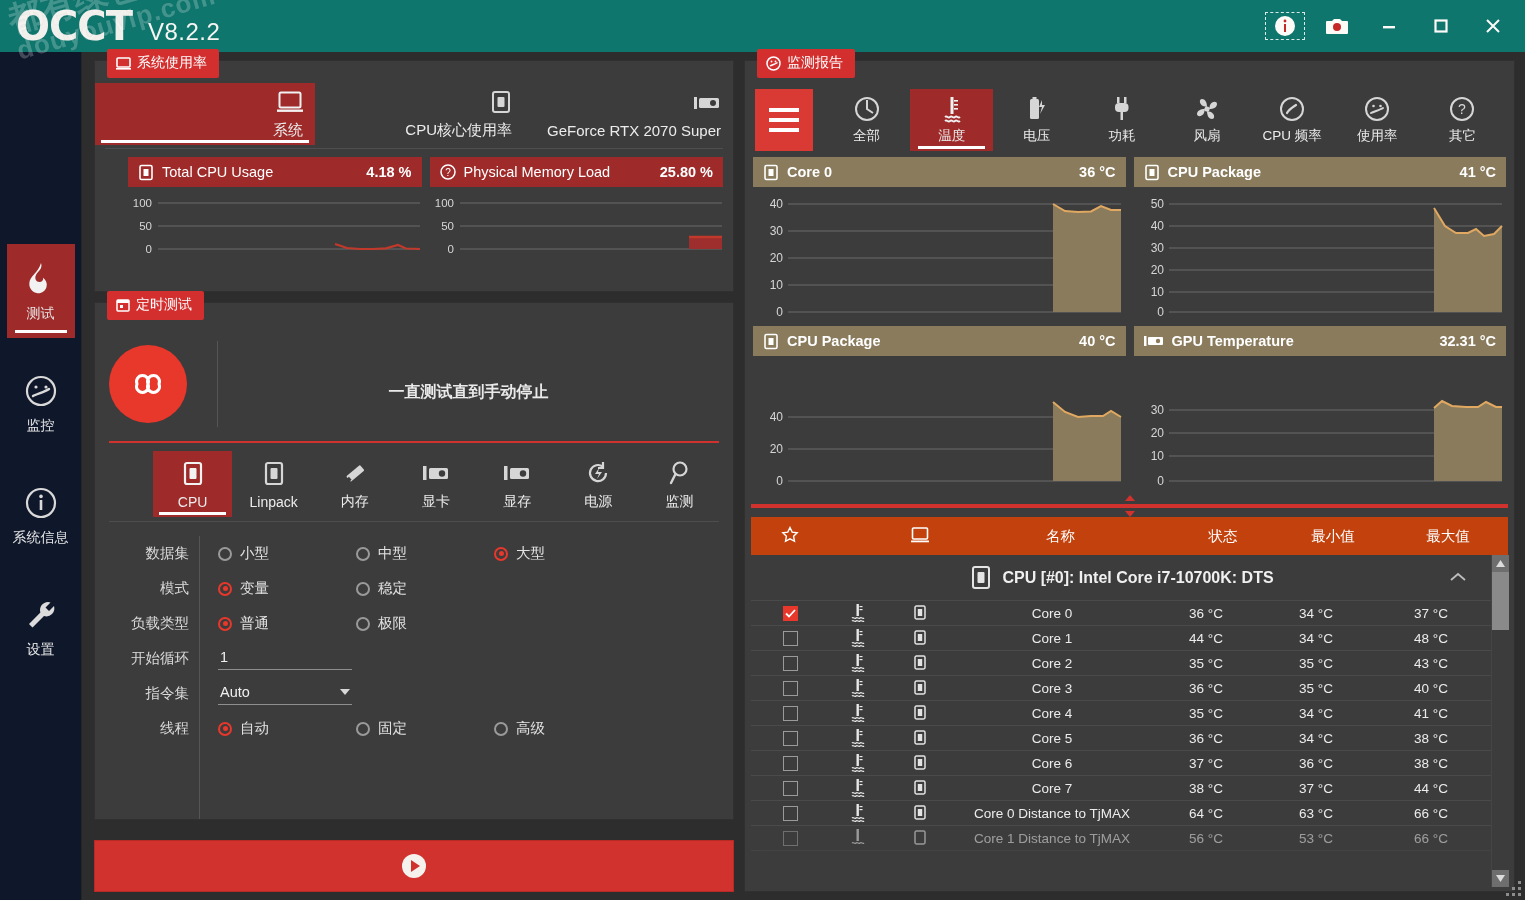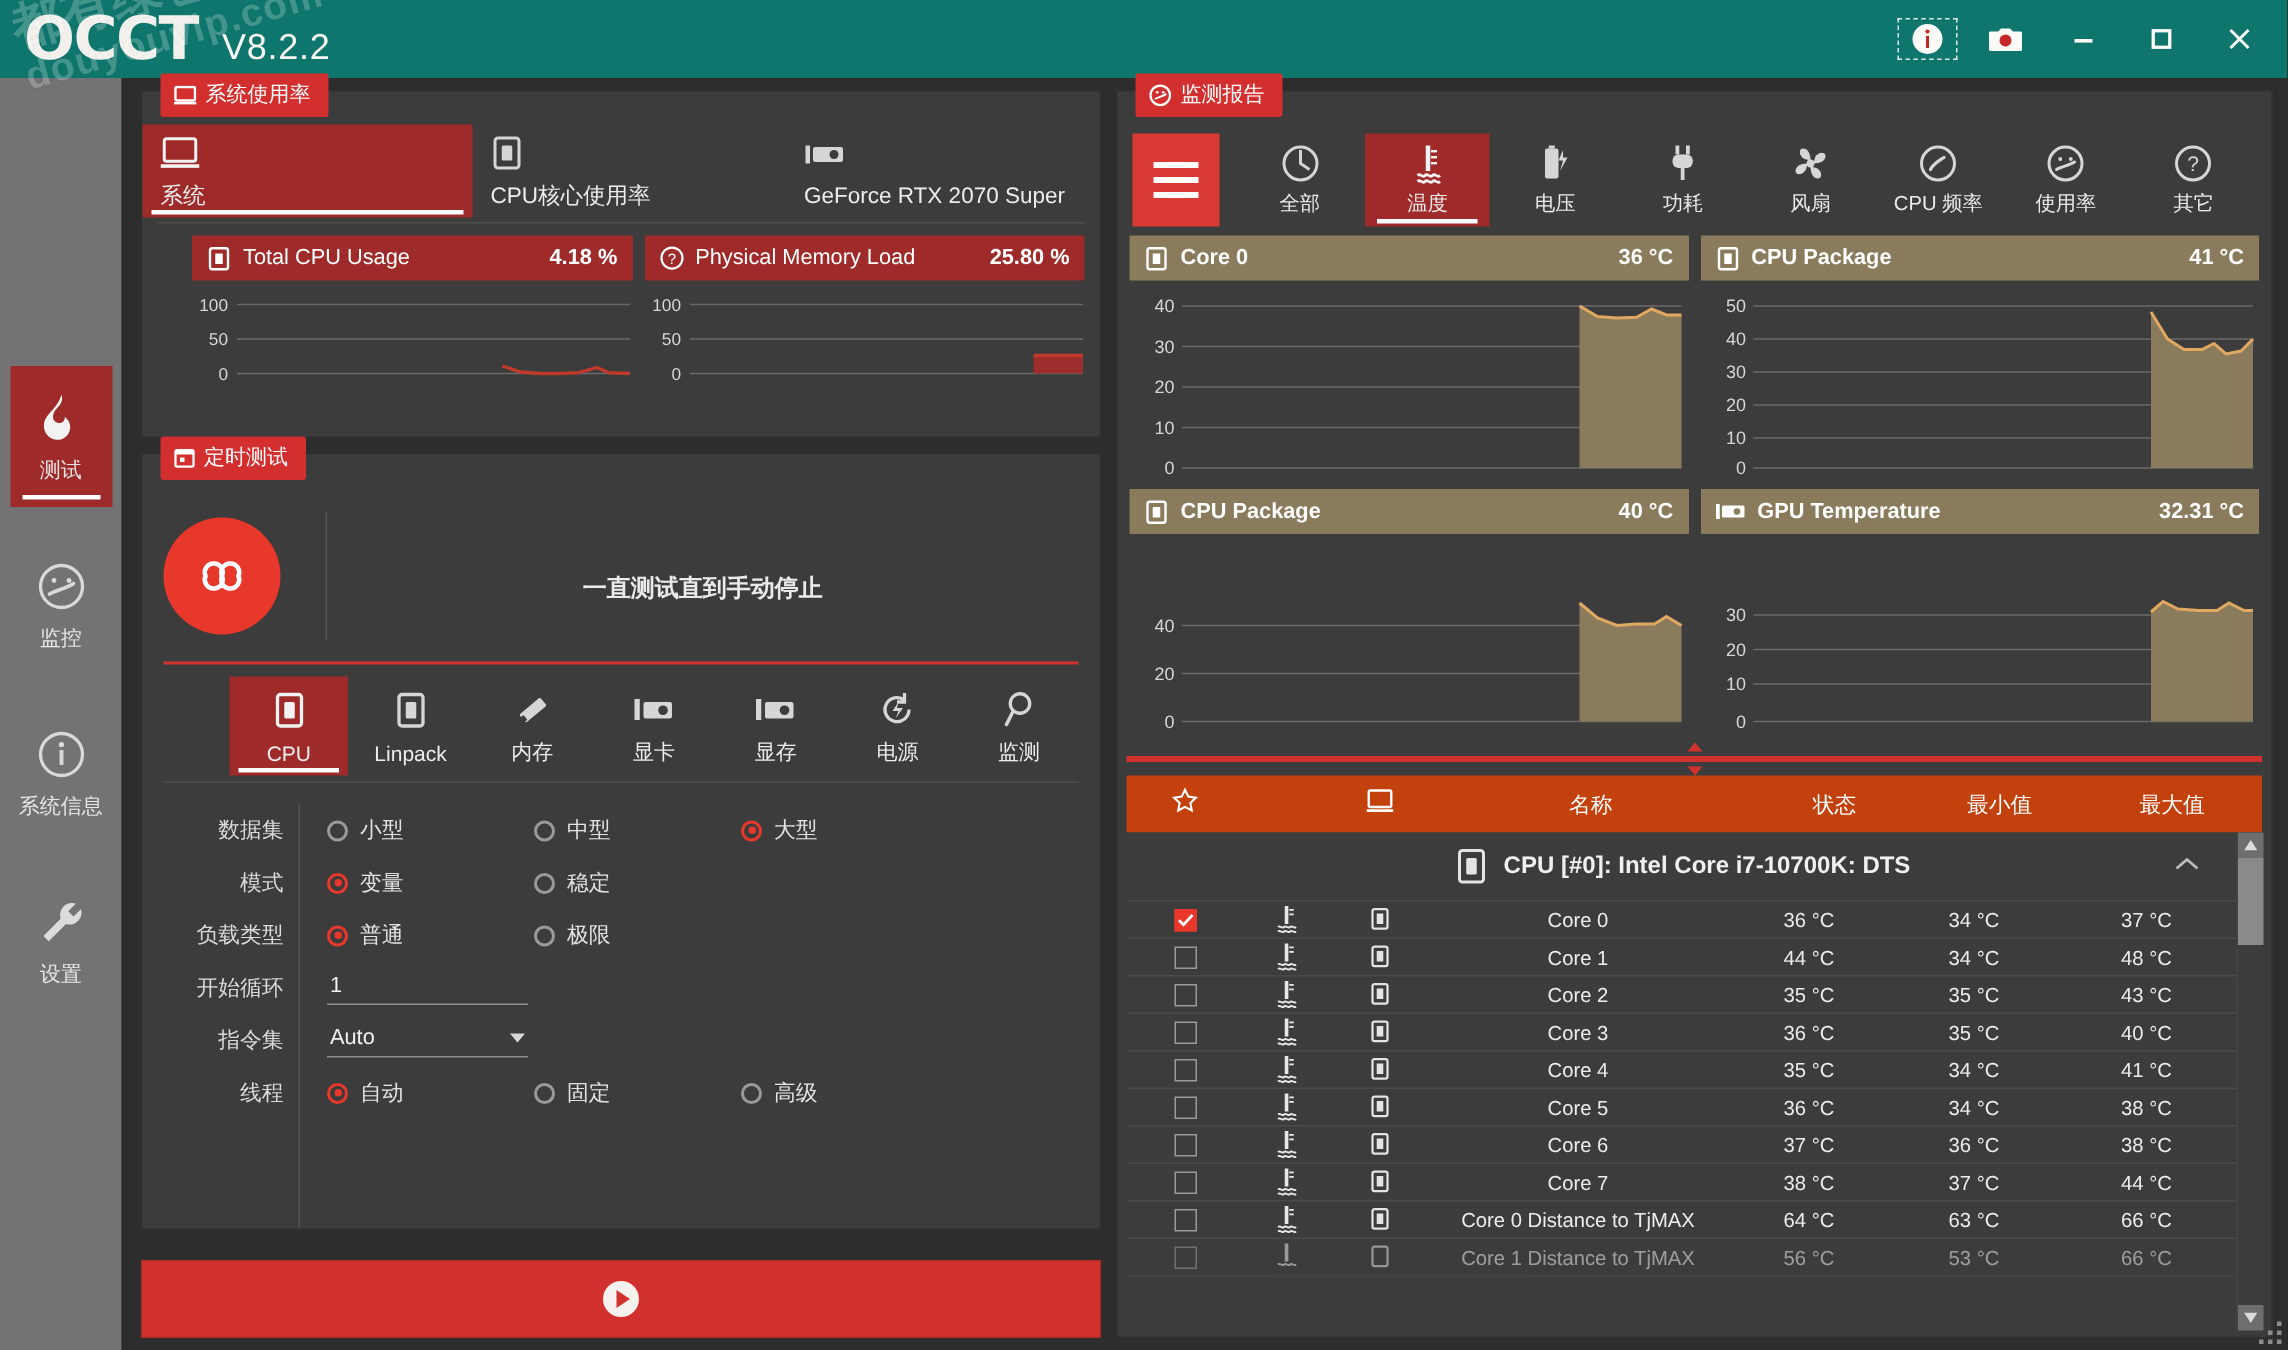--- a/index.html
+++ b/index.html
@@ -42,21 +42,21 @@
     color: #fdfbf8; cursor: pointer;
   }
   .tbtn.focused { outline: 1px dashed rgba(255,255,255,.85); outline-offset: -7px; }
   .tbtn svg { display: block; }
 
   
   .body { flex: 1; display: flex; min-height: 0; }
 
   
   .sidebar {
-    width: 82px; background: #737373; flex: 0 0 82px;
+    width: 82px; background: #0f172a; flex: 0 0 82px;
     padding-top: 192px;
     display: flex; flex-direction: column; align-items: center;
     border-right: 1px solid #252525;
   }
   .side-item {
     width: 68px; height: 94px; margin-bottom: 18px;
     display: flex; flex-direction: column;
     align-items: center; justify-content: center;
     cursor: pointer; position: relative;
     color: #d8d8d8;
@@ -82,21 +82,21 @@
     font-size: 14px; padding: 5px 12px 6px 9px;
     display: flex; align-items: center; gap: 6px;
     border-radius: 2px; z-index: 5;
   }
   .panel-tag svg { display: block; }
 
   
   .usage-panel { height: 232px; padding-top: 22px; }
   .usage-tabs { display: flex; height: 62px; }
   .utab {
-    display: flex; flex-direction: column; align-items: flex-start;
+    display: flex; flex-direction: column; align-items: flex-end;
     justify-content: center; cursor: pointer; position: relative;
     color: #dcdcdc; padding: 0 12px;
   }
   .utab.w1 { width: 220px; }
   .utab.w2 { flex: 1; }
   .utab.active { background: #9e2a2a; }
   .utab.active::after {
     content: ""; position: absolute; left: 6px; right: 6px; bottom: 2px;
     height: 3px; background: #fff;
   }

